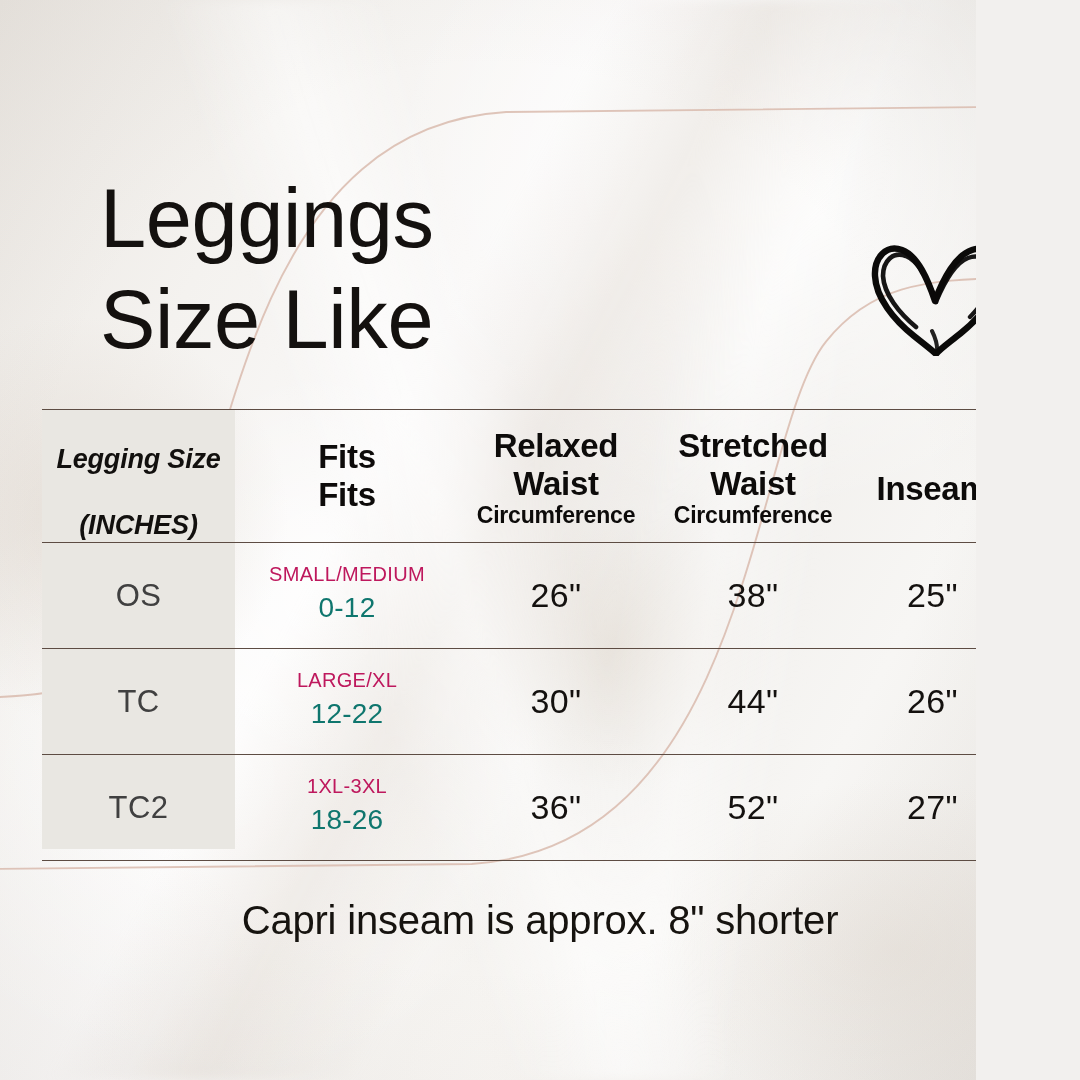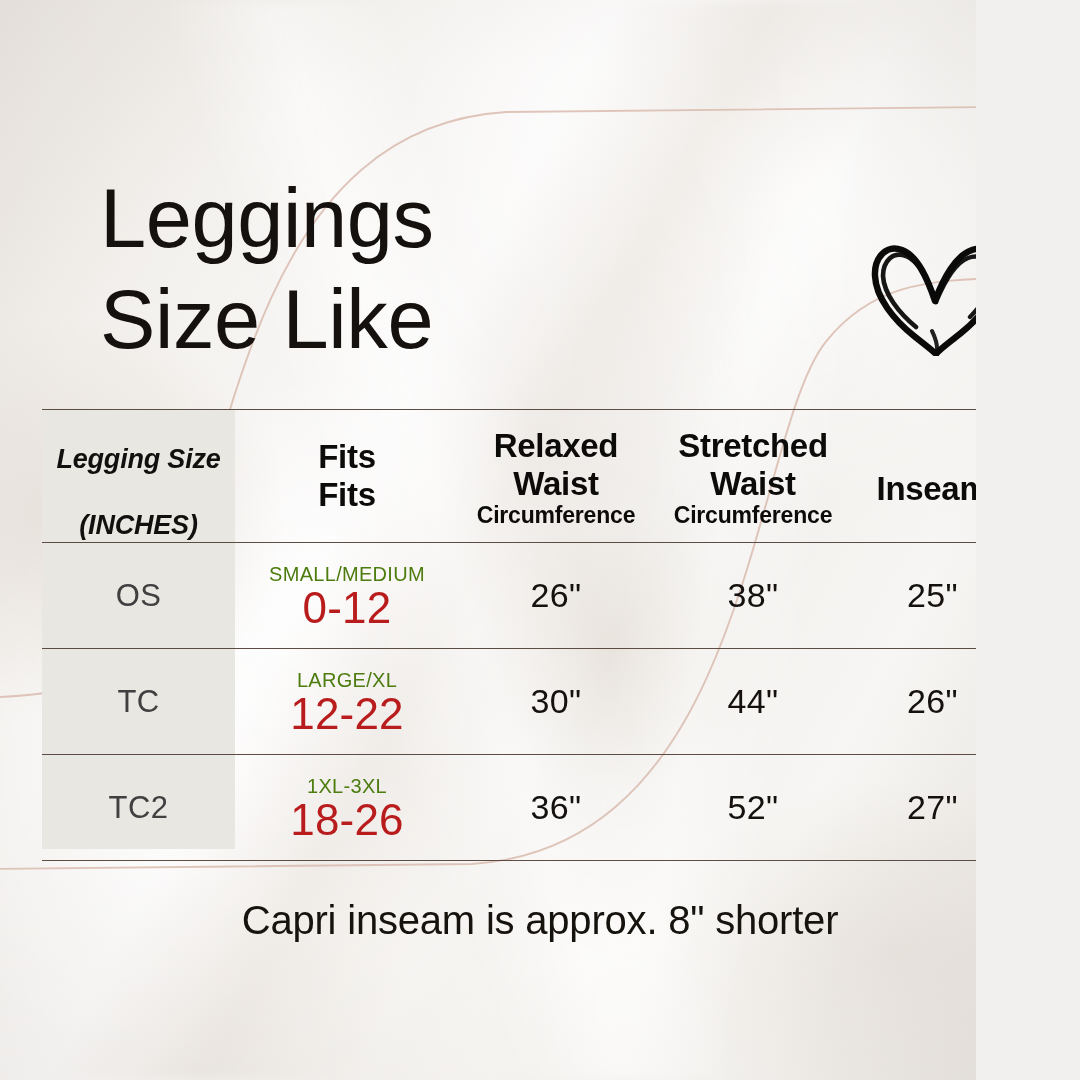--- a/index.html
+++ b/index.html
@@ -166,28 +166,28 @@
   
   .cell-size {
     font-size: 31px;
     font-weight: 400;
     color: #404040;
     letter-spacing: 0.4px;
   }
   .fits-small {
     font-size: 20px;
     font-weight: 300;
-    color: #4d7c0f;
+    color: #be185d;
     letter-spacing: 0.3px;
     line-height: 24px;
   }
   .fits-big {
-    font-size: 44px;
-    font-weight: 300;
-    color: #b91c1c;
+    font-size: 28px;
+    font-weight: 300;
+    color: #0f766e;
     letter-spacing: 0.2px;
     line-height: 42px;
     margin-top: 1px;
   }
   .cell-num {
     font-size: 34px;
     font-weight: 300;
     color: #14110f;
     letter-spacing: 0.3px;
   }

